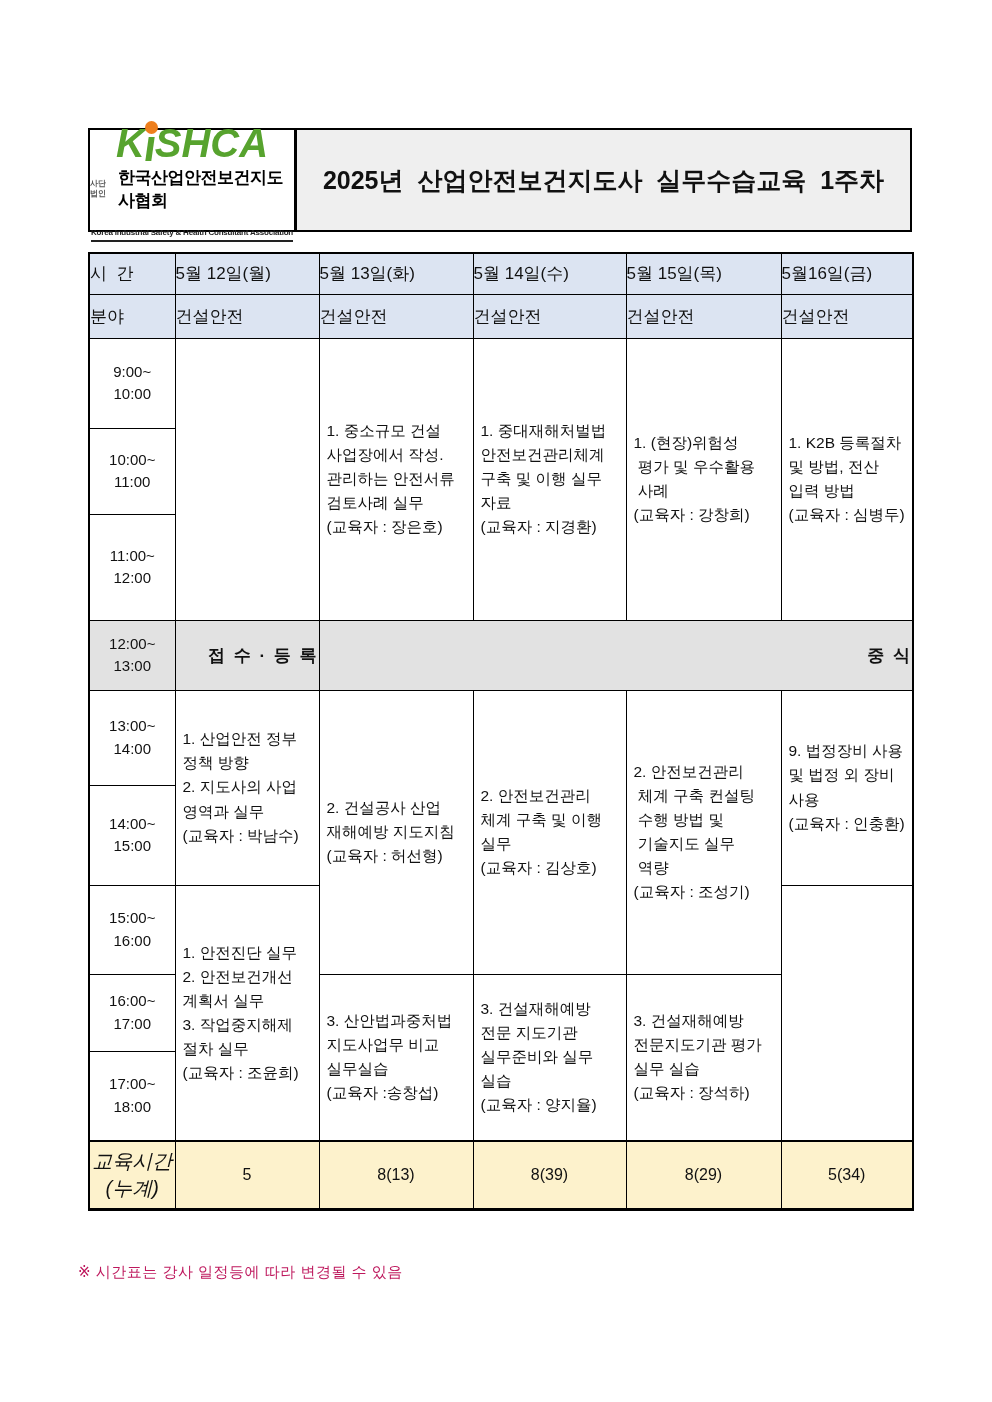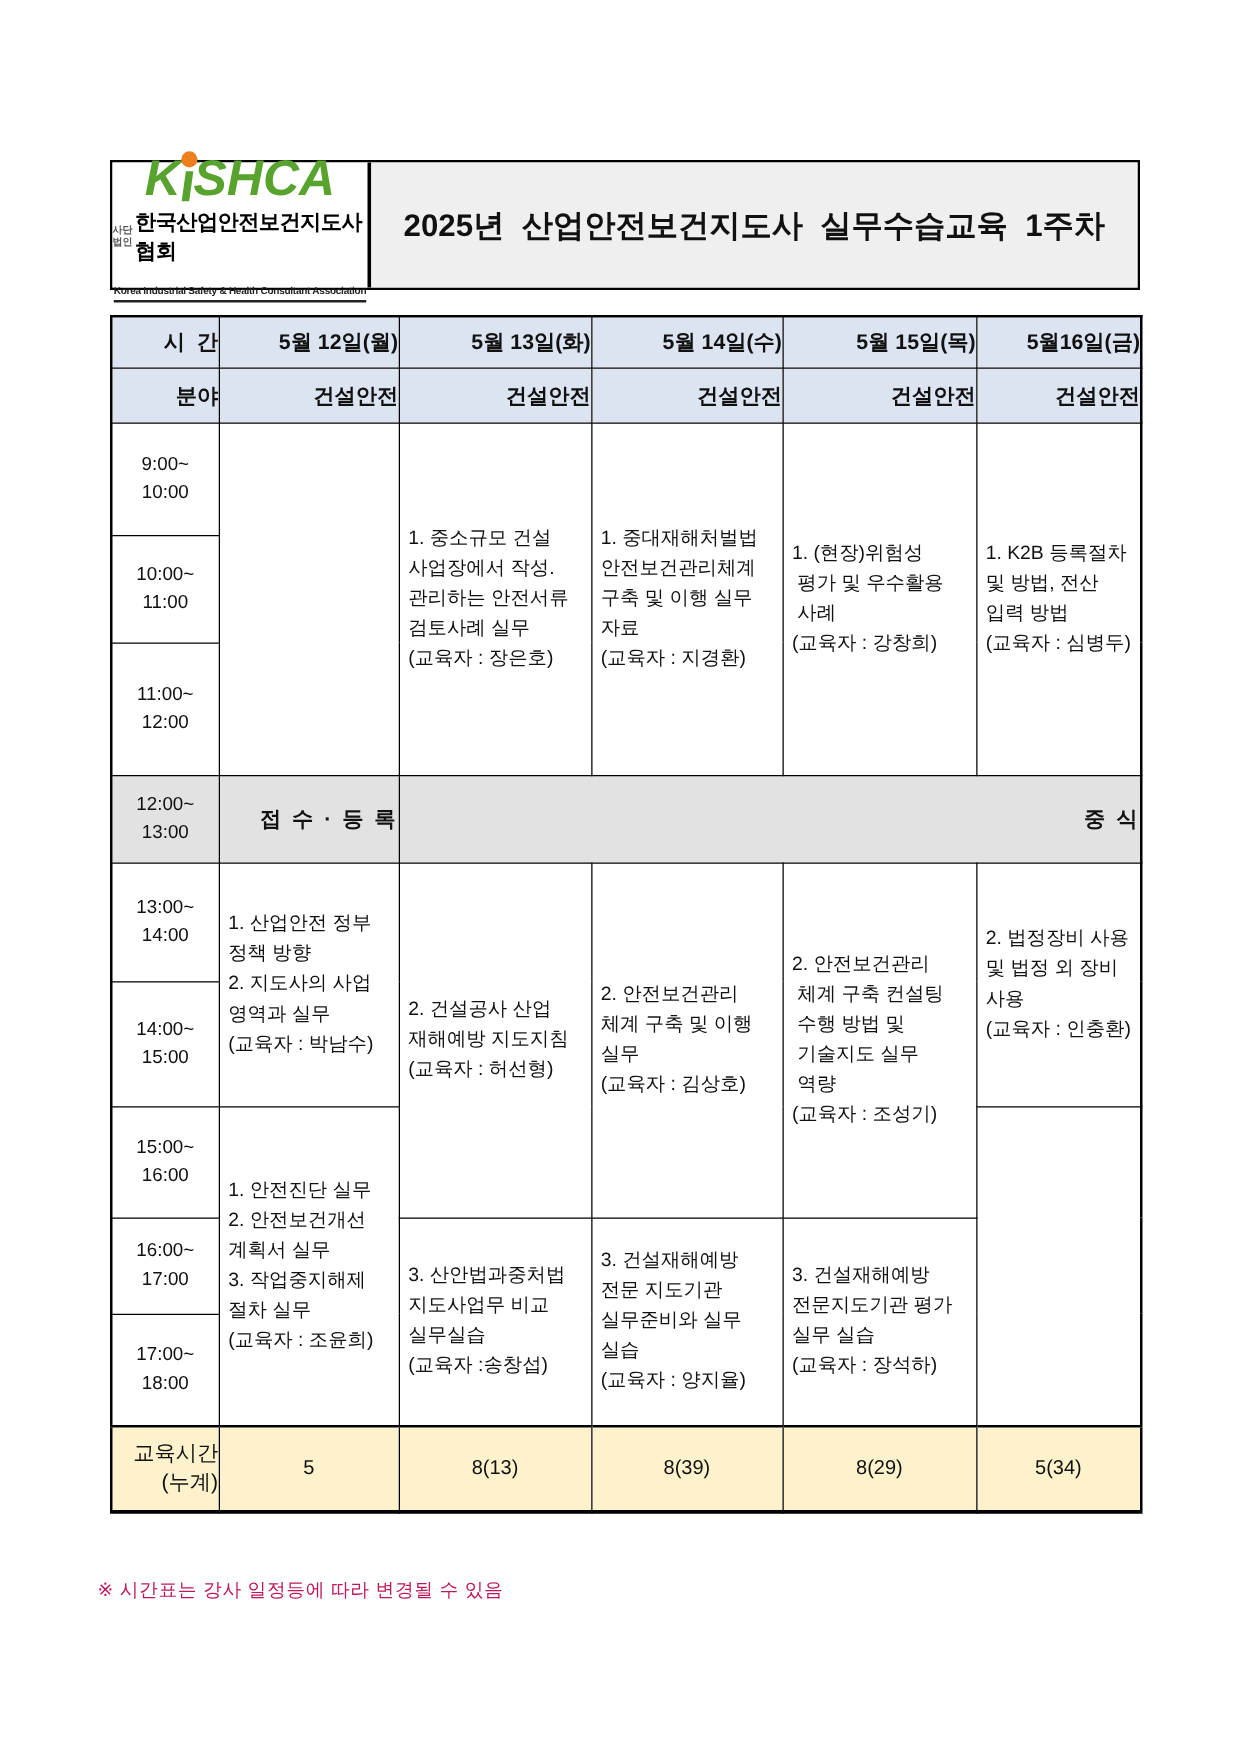--- a/index.html
+++ b/index.html
@@ -11,42 +11,42 @@
   .header-box { position:absolute; left:88px; top:128px; width:824px; height:104px;
                 border:2px solid #000; display:flex; }
   .logo-cell { width:207px; background:#fff; border-right:3px solid #000;
                display:flex; flex-direction:column; align-items:center; justify-content:center; padding-top:4px; }
   .brand { font-style:italic; font-weight:bold; font-size:40px; letter-spacing:0px;
            color:#57a32e; line-height:1; position:relative; height:44px; display:flex; align-items:flex-end; }
   .brand-i { position:relative; display:inline-block; width:10px; height:26px; }
   .brand-i .bar { position:absolute; left:2px; bottom:2px; width:6px; height:24px; background:#57a32e; transform:skewX(-8deg); }
   .brand-dot { position:absolute; left:0px; top:-16px; width:13px; height:13px; border-radius:50%; background:#ee7f1d; }
   .org-line { display:flex; align-items:center; margin-top:3px; }
-  .org-badge { font-size:8px; line-height:1.15; color:#555; white-space:pre; margin-right:2px; font-weight:bold; }
+  .org-badge { font-size:8px; line-height:1.15; color:#555; white-space:pre; margin-right:12px; font-weight:bold; }
   .org-ko { font-size:17px; font-weight:bold; color:#000000; letter-spacing:-0.5px; }
   .org-en { font-size:8px; font-weight:bold; color:#222; margin-top:16px; padding-bottom:3px;
             border-bottom:2px solid #222; letter-spacing:-0.2px; }
   .title-cell { flex:1; background:#efefef; display:flex; align-items:center; justify-content:center; }
   .main-title { font-size:25px; font-weight:bold; color:#111; white-space:pre; letter-spacing:0px; }
 
   
   table.schedule { position:absolute; left:88px; top:252px; width:824px;
                    border-collapse:collapse; table-layout:fixed;
                    border:2px solid #000; border-bottom-width:3px; }
   .schedule th, .schedule td { border:1px solid #000; overflow:hidden; }
-  .head { background:#dce4f2; font-weight:bold; font-size:17px; text-align:right; vertical-align:middle; white-space:pre; }
+  .head { background:#dce4f2; font-weight:normal; font-size:17px; text-align:left; vertical-align:middle; white-space:pre; }
   .dbl { border-bottom:5px double #000; }
   td.time { font-size:15px; text-align:center; vertical-align:middle; white-space:pre-wrap; line-height:1.5; }
   td.content { font-size:15.5px; text-align:left; vertical-align:middle;
                padding:4px 5px 4px 7px; white-space:pre-wrap; line-height:1.55; }
   td.lunchbg { background:#e2e2e2; }
   td.lunch-cell { background:#e2e2e2; font-weight:bold; font-size:17px; text-align:right;
                   vertical-align:middle; letter-spacing:2px; }
   tr.h-total td { border-top:2px solid #000; }
-  td.total-label { background:#fdf2cc; font-size:17px; text-align:right; vertical-align:middle; white-space:pre-wrap; line-height:1.35; }
+  td.total-label { background:#fdf2cc; font-size:20px; text-align:center; vertical-align:middle; white-space:pre-wrap; line-height:1.35;font-style:italic; }
   td.total { background:#fdf2cc; font-size:16px; text-align:center; vertical-align:middle; }
 
   tr.h-date  { height:41px; }
   tr.h-field { height:44px; }
   tr.h-r9    { height:90px; }
   tr.h-r10   { height:86px; }
   tr.h-r11   { height:106px; }
   tr.h-lunch { height:70px; }
   tr.h-r13   { height:95px; }
   tr.h-r14   { height:100px; }
@@ -161,21 +161,21 @@
       <td class="content" rowspan="3">2. 안전보건관리
 체계 구축 및 이행
 실무
 (교육자 : 김상호)</td>
       <td class="content" rowspan="3">2. 안전보건관리
  체계 구축 컨설팅
  수행 방법 및
  기술지도 실무
  역량
 (교육자 : 조성기)</td>
-      <td class="content" rowspan="2">2. 법정장비 사용
+      <td class="content" rowspan="2">9. 법정장비 사용
 및 법정 외 장비
 사용
 (교육자 : 인충환)</td>
     </tr>
     <tr class="h-r14">
       <td class="time">14:00~
 15:00</td>
     </tr>
     <tr class="h-r15">
       <td class="time">15:00~

